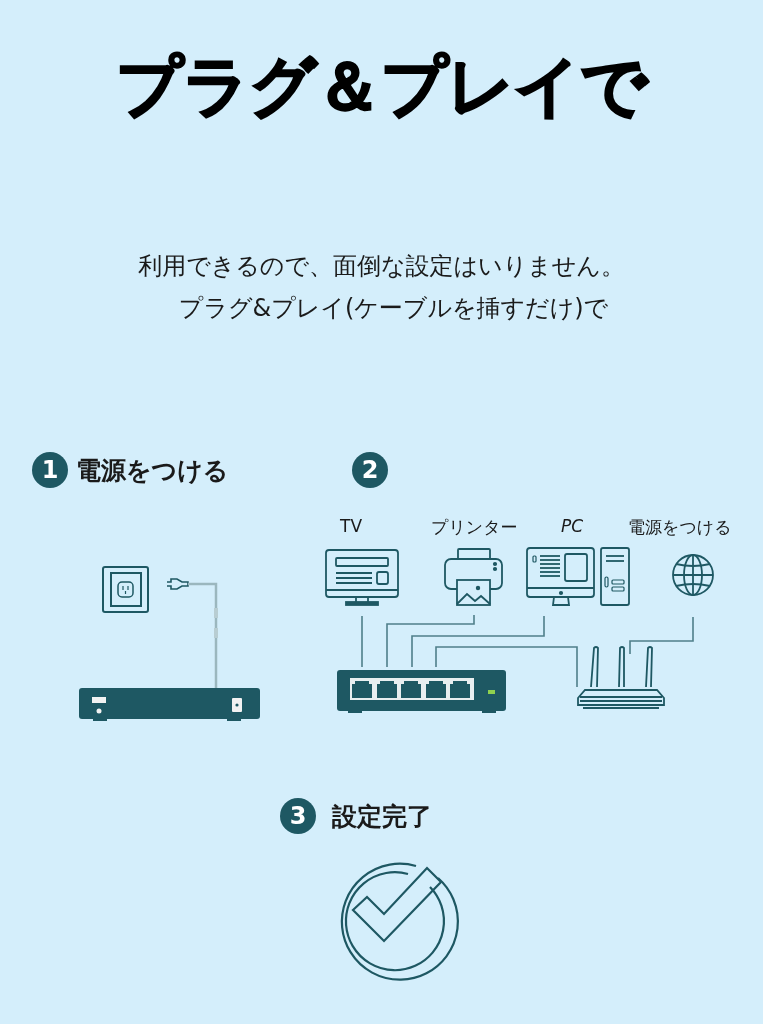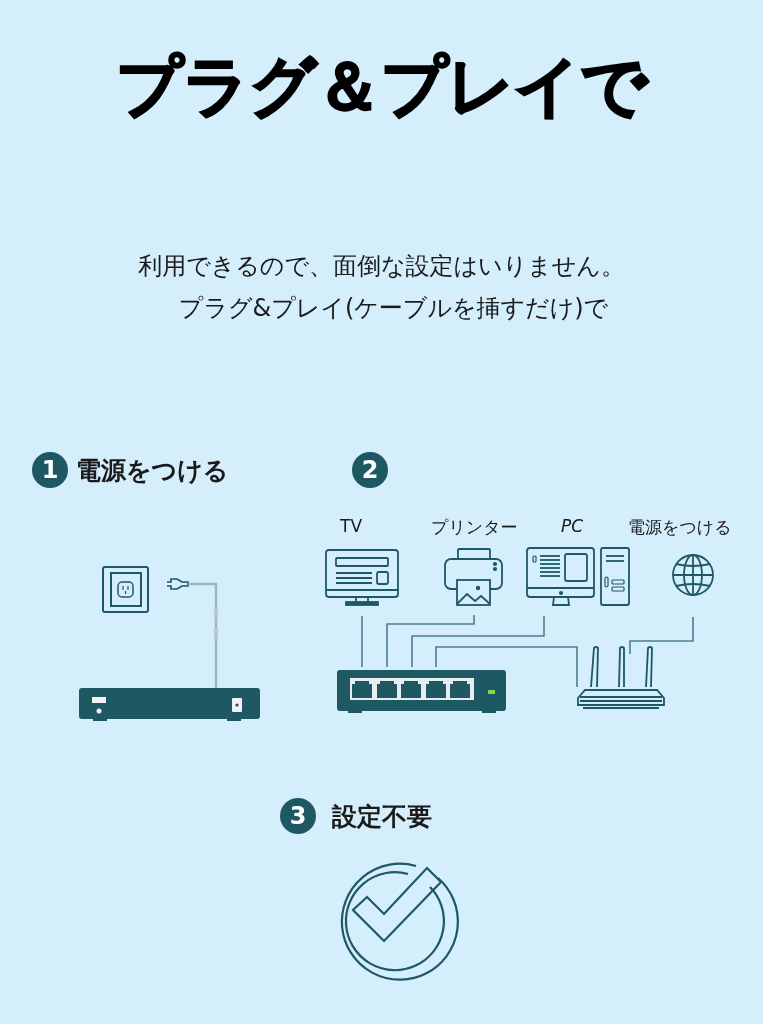--- a/index.html
+++ b/index.html
@@ -65,21 +65,21 @@
   <div class="step-num">2</div>
 </div>
 
 <div class="device-label" style="left:340px; top:516px;">TV</div>
 <div class="device-label" style="left:431px; top:516px;">プリンター</div>
 <div class="device-label" style="left:561px; top:516px;font-style:italic;">PC</div>
 <div class="device-label" style="left:628px; top:516px;">電源をつける</div>
 
 <div class="step-head" style="left:280px; top:798px;">
   <div class="step-num" style="margin-right:16px">3</div>
-  <span>設定不要</span>
+  <span>設定完了</span>
 </div>
 
 <svg width="763" height="1024" viewBox="0 0 763 1024">
 
   <g fill="none" stroke="#1e5863" stroke-width="2">
     <rect x="103" y="567" width="45" height="45" rx="2"></rect>
     <rect x="111" y="573" width="30" height="33"></rect>
     <rect x="118" y="582" width="15" height="15" rx="4" stroke-width="1.5"></rect>
     <line x1="123" y1="586" x2="123" y2="590" stroke-width="1.2"></line>
     <line x1="128" y1="586" x2="128" y2="590" stroke-width="1.2"></line>

